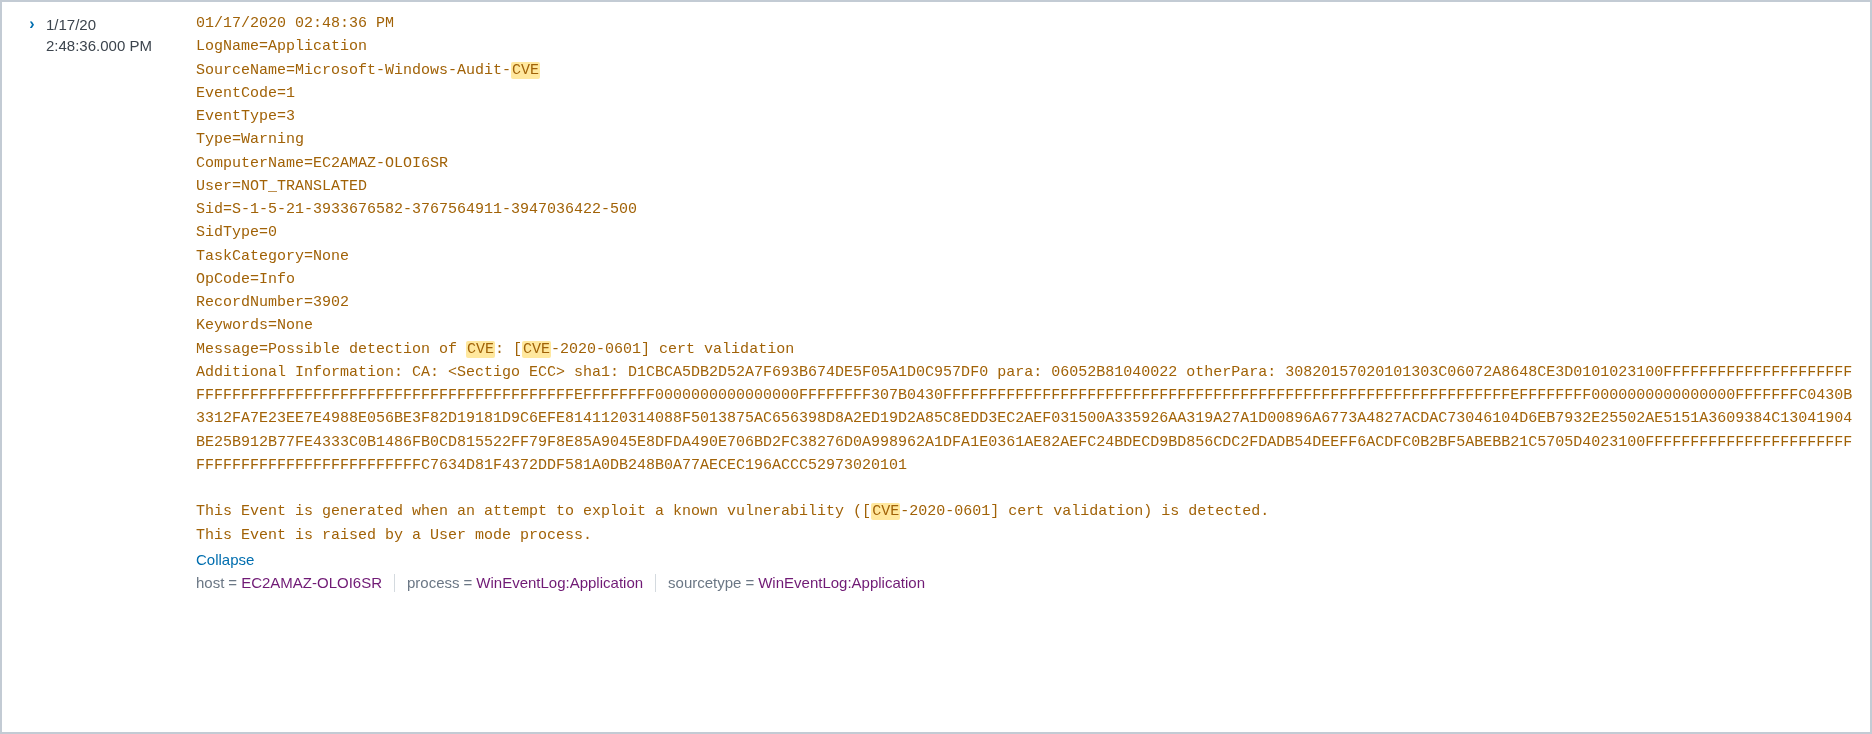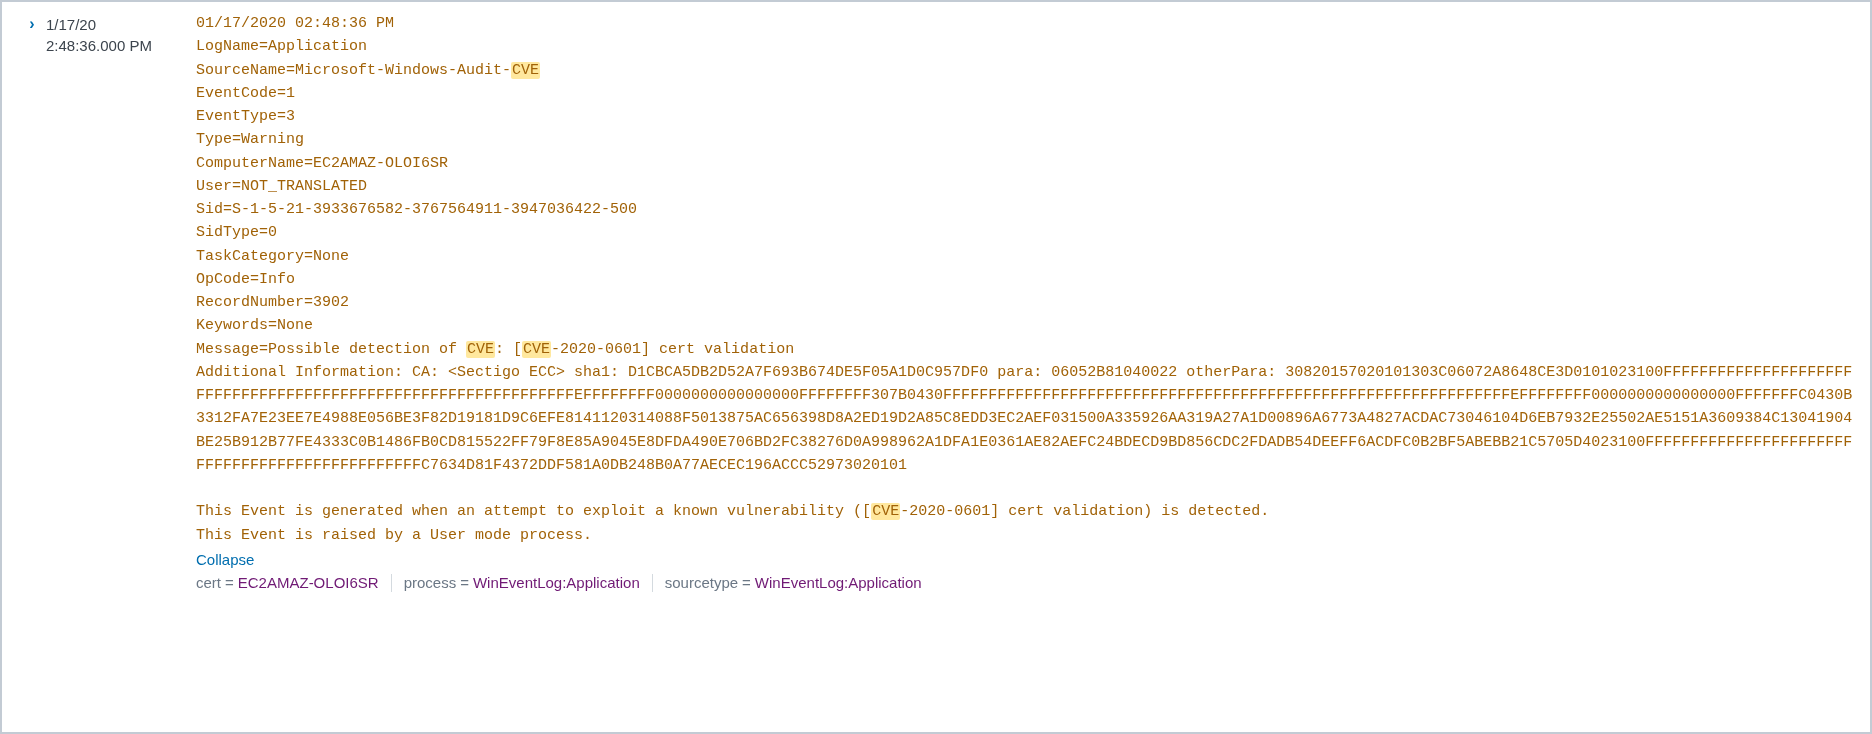--- a/index.html
+++ b/index.html
@@ -132,21 +132,21 @@
 Keywords=None
 Message=Possible detection of <span class="hl">CVE</span>: [<span class="hl">CVE</span>-2020-0601] cert validation
 Additional Information: CA: &lt;Sectigo ECC&gt; sha1: D1CBCA5DB2D52A7F693B674DE5F05A1D0C957DF0 para: 06052B81040022 otherPara: 30820157020101303C06072A8648CE3D0101023100FFFFFFFFFFFFFFFFFFFFFFFFFFFFFFFFFFFFFFFFFFFFFFFFFFFFFFFFFFFFFFFEFFFFFFFF0000000000000000FFFFFFFF307B0430FFFFFFFFFFFFFFFFFFFFFFFFFFFFFFFFFFFFFFFFFFFFFFFFFFFFFFFFFFFFFFFEFFFFFFFF0000000000000000FFFFFFFC0430B3312FA7E23EE7E4988E056BE3F82D19181D9C6EFE8141120314088F5013875AC656398D8A2ED19D2A85C8EDD3EC2AEF031500A335926AA319A27A1D00896A6773A4827ACDAC73046104D6EB7932E25502AE5151A3609384C13041904BE25B912B77FE4333C0B1486FB0CD815522FF79F8E85A9045E8DFDA490E706BD2FC38276D0A998962A1DFA1E0361AE82AEFC24BDECD9BD856CDC2FDADB54DEEFF6ACDFC0B2BF5ABEBB21C5705D4023100FFFFFFFFFFFFFFFFFFFFFFFFFFFFFFFFFFFFFFFFFFFFFFFFC7634D81F4372DDF581A0DB248B0A77AECEC196ACCC52973020101
 
 This Event is generated when an attempt to exploit a known vulnerability ([<span class="hl">CVE</span>-2020-0601] cert validation) is detected.
 This Event is raised by a User mode process.</div>
       <span class="collapse-link">Collapse</span>
 
       <div class="meta-row" id="meta-row">
           <span class="meta-pair">
-            <span class="meta-key">cert</span>
+            <span class="meta-key">host</span>
             <span class="meta-eq">=</span>
             <span class="meta-val">EC2AMAZ-OLOI6SR</span>
           </span>
           <span class="meta-sep"></span>
           <span class="meta-pair">
             <span class="meta-key">process</span>
             <span class="meta-eq">=</span>
             <span class="meta-val">WinEventLog:Application</span>
           </span>
           <span class="meta-sep"></span>

